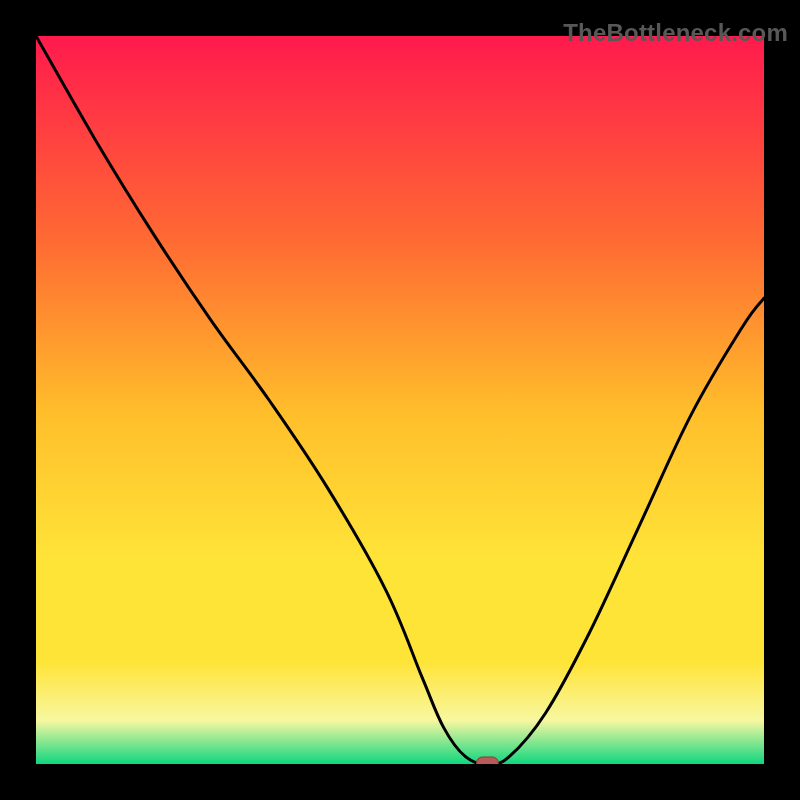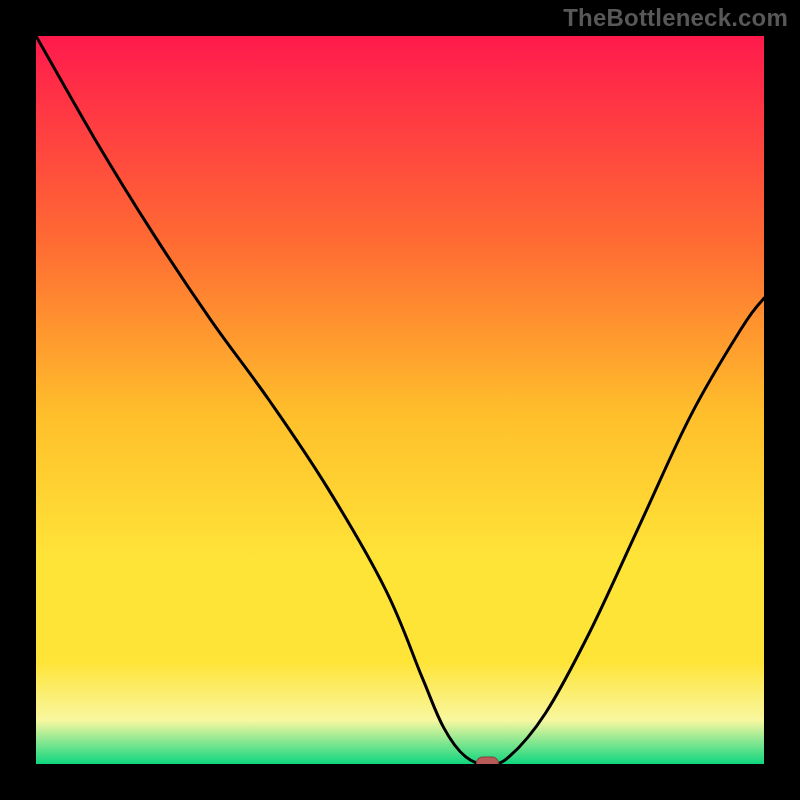--- a/index.html
+++ b/index.html
@@ -12,21 +12,21 @@
     font-family: Arial, Helvetica, sans-serif;
   }
   .outer {
     position: relative;
     width: 800px;
     height: 800px;
     background: #000;
   }
   .watermark {
     position: absolute;
-    top: 4px;
+    top: 19px;
     right: 12px;
     color: #585858;
     font-size: 24px;
     font-weight: 600;
     letter-spacing: 0.2px;
     z-index: 3;
     user-select: none;
   }
   .plot-frame {
     position: absolute;

